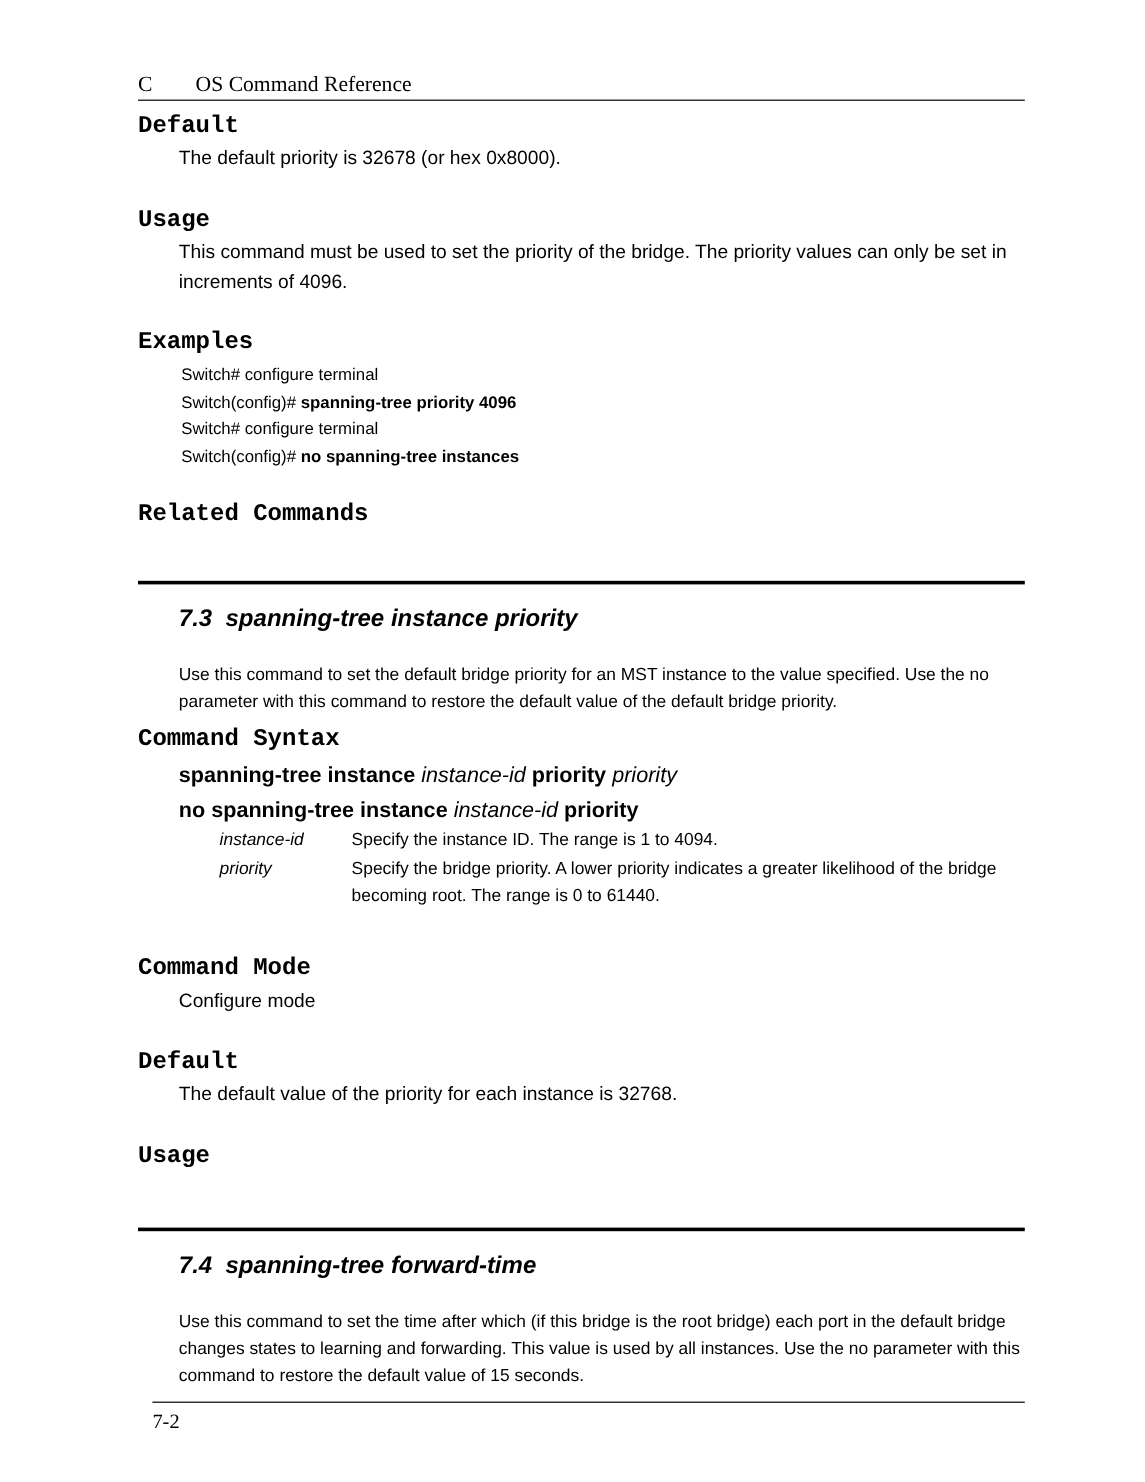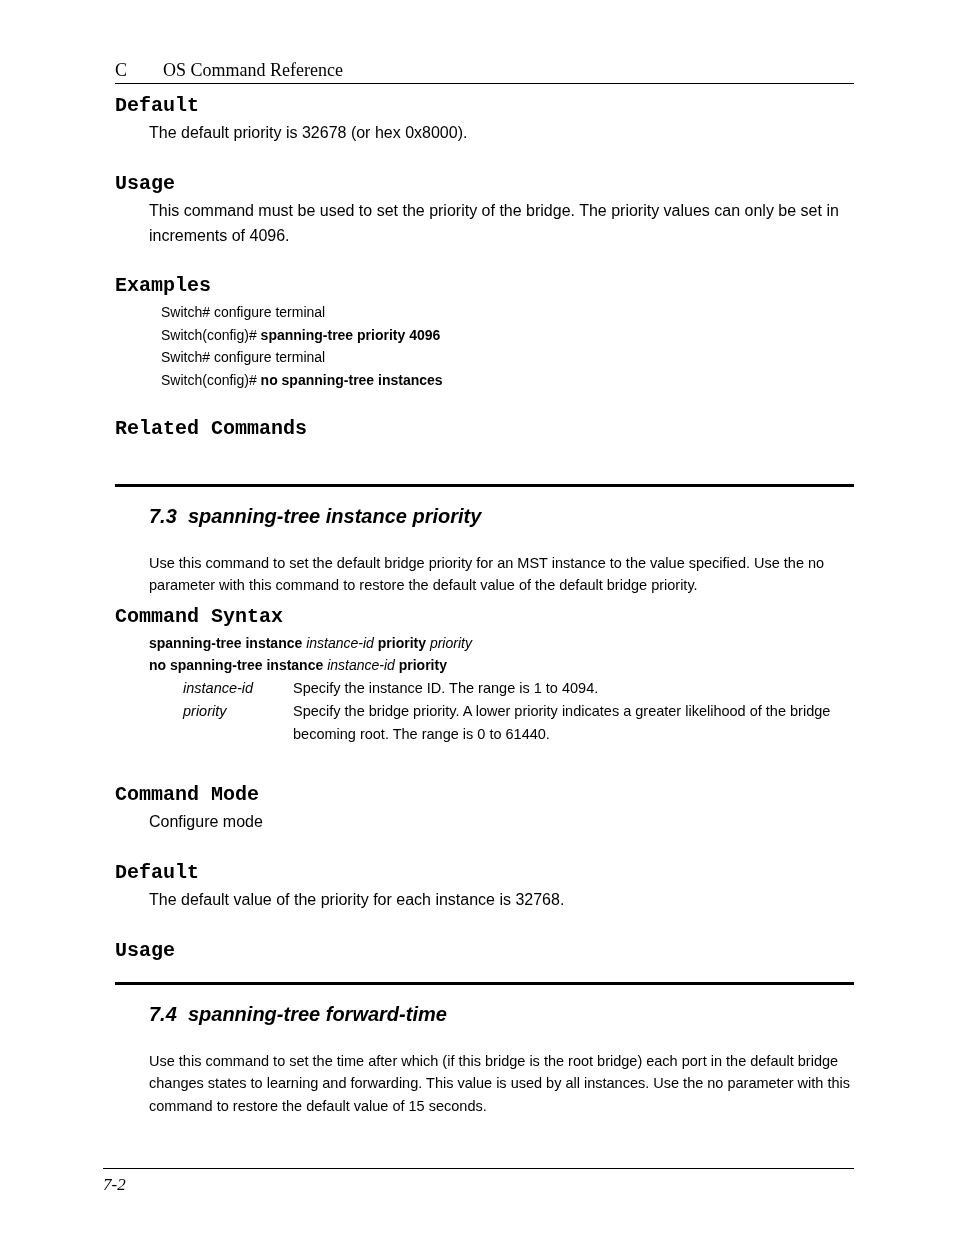--- a/index.html
+++ b/index.html
@@ -46,61 +46,60 @@
     margin-top: 0;
   }
   .body-text {
     font-size: 16px;
     line-height: 1.55;
     margin: 0 0 0 34px;
   }
   .example-line {
     font-size: 14px;
     line-height: 1.6;
-    margin-left: 46px;
+    margin-left: 36px;
   }
   .h2-block {
     margin-top: 44px;
   }
   .h2-title {
     font-size: 20px;
     font-weight: bold;
     margin: 18px 0 24px 34px;
     font-style: italic;
   }
   .intro-text {
     font-size: 14.5px;
     line-height: 1.55;
     margin: 0 0 8px 34px;
   }
   .syntax-line {
-    font-size: 14px;
+    font-size: 18px;
     line-height: 1.6;
     margin-left: 34px;
   }
   .param-row {
     display: flex;
     font-size: 14.5px;
     line-height: 1.6;
     margin-left: 68px;
   }
   .param-name {
     font-style: italic;
     width: 110px;
     flex-shrink: 0;
   }
   .param-desc {
     flex: 1;
   }
   .footer {
     position: absolute;
-    left: 103px;
+    left: 127px;
     right: 100px;
     bottom: 40px;
-    font-style: italic;
   }
   .page-num {
     font-family: "Times New Roman", serif;
     font-size: 17px;
     margin-top: 6px;
   }
   b { font-weight: bold; }
   i { font-style: italic; }
 </style>
 </head>
@@ -150,21 +149,21 @@
 
     <div class="section-label" style="margin-top:37px">Command Mode</div>
     <p class="body-text">Configure mode</p>
 
     <div class="section-label" style="margin-top:26px">Default</div>
     <p class="body-text">The default value of the priority for each instance is 32768.</p>
 
     <div class="section-label" style="margin-top:26px">Usage</div>
   </div>
 
-  <div class="h2-block" style="margin-top:20px">
+  <div class="h2-block" style="margin-top:48px">
     <hr class="hr-thick">
     <div class="h2-title">
       <span>7.4</span>&nbsp;&nbsp;<span>spanning-tree forward-time</span>
     </div>
     <p class="intro-text">Use this command to set the time after which (if this bridge is the root bridge) each port in the default bridge changes states to learning and forwarding. This value is used by all instances. Use the no parameter with this command to restore the default value of 15 seconds.</p>
   </div>
 
   <div class="footer">
     <hr class="hr-thin" style="margin-bottom:2px">
     <div class="page-num">7-2</div>

